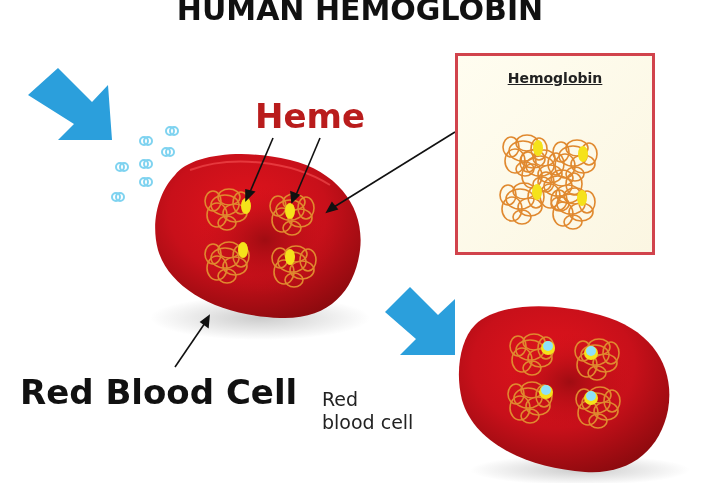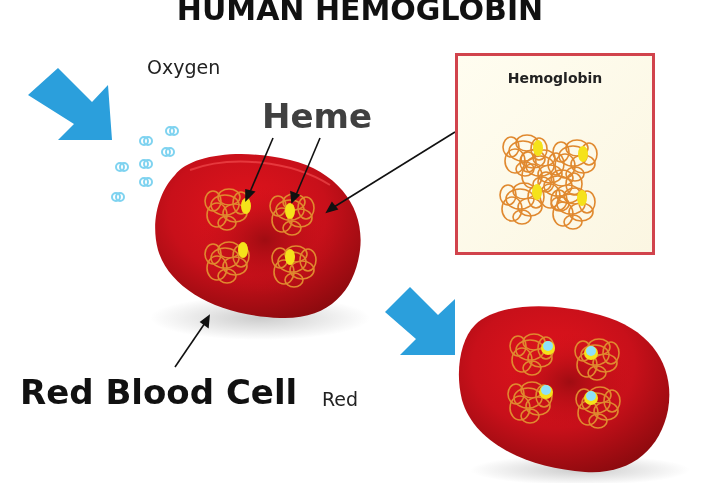--- a/index.html
+++ b/index.html
@@ -1,24 +1,24 @@
 <!DOCTYPE html>
 <html><head>
 <meta charset="utf-8">
 <style>
   html, body { margin:0; padding:0; }
   body { width:720px; height:483px; background:#ffffff; position:relative; overflow:hidden; font-family:"DejaVu Sans", sans-serif; }
   .abs { position:absolute; }
   #title { left:0; width:720px; top:-8px; text-align:center; font-family:"DejaVu Sans", sans-serif; font-weight:bold; font-size:30px; color:#111; letter-spacing:0px; }
   #oxygen-label { left:137px; top:56px; font-size:19px; line-height:22px; color:#222; text-align:left; }
-  #heme-label { left:262px; top:96px; font-size:34px; font-weight:bold; color:#404040; }
+  #heme-label { left:255px; top:96px; font-size:34px; font-weight:bold; color:#b91c1c; }
   #rbc-label { left:20px; top:372px; font-size:34px; font-weight:bold; color:#111; }
   #rbc-small-label { left:322px; top:388px; font-size:19px; line-height:23px; color:#222; text-align:left; }
   #hb-box { left:455px; top:53px; width:200px; height:202px; border:3px solid #d1434c; background:linear-gradient(135deg,#fffdf0,#fbf6e2); box-sizing:border-box; }
-  #hb-box-label { position:absolute; left:0; top:14px; width:100%; text-align:center; font-size:14px; font-weight:bold; line-height:17px; color:#222; }
+  #hb-box-label { position:absolute; left:0; top:14px; width:100%; text-align:center; font-size:14px; font-weight:bold; line-height:17px; color:#222;text-decoration:underline; }
   svg { position:absolute; left:0; top:0; }
 </style>
 </head>
 <body>
 
 <svg width="720" height="483" viewBox="0 0 720 483">
   <defs>
     <radialGradient id="cellGrad" cx="45%" cy="35%" r="70%">
       <stop offset="0%" stop-color="#e2141c"></stop>
       <stop offset="55%" stop-color="#c8101a"></stop>
@@ -153,22 +153,22 @@
       <ellipse cx="125" cy="98" rx="5" ry="8"></ellipse>
       <ellipse cx="79" cy="136" rx="5" ry="8"></ellipse>
       <ellipse cx="124" cy="142" rx="5" ry="8"></ellipse>
     </g>
   </svg>
 </div>
 
 <div id="title" class="abs">HUMAN HEMOGLOBIN</div>
 
 <div id="oxygen-label" class="abs">
-  <div style="padding-left:10px">Oxygen</div>
 </div>
 
 <div id="heme-label" class="abs">Heme</div>
 
 <div id="rbc-label" class="abs">Red Blood Cell</div>
 
 <div id="rbc-small-label" class="abs">
   <div>Red</div>
+  <div>blood cell</div>
 </div>
 
 </body></html>

